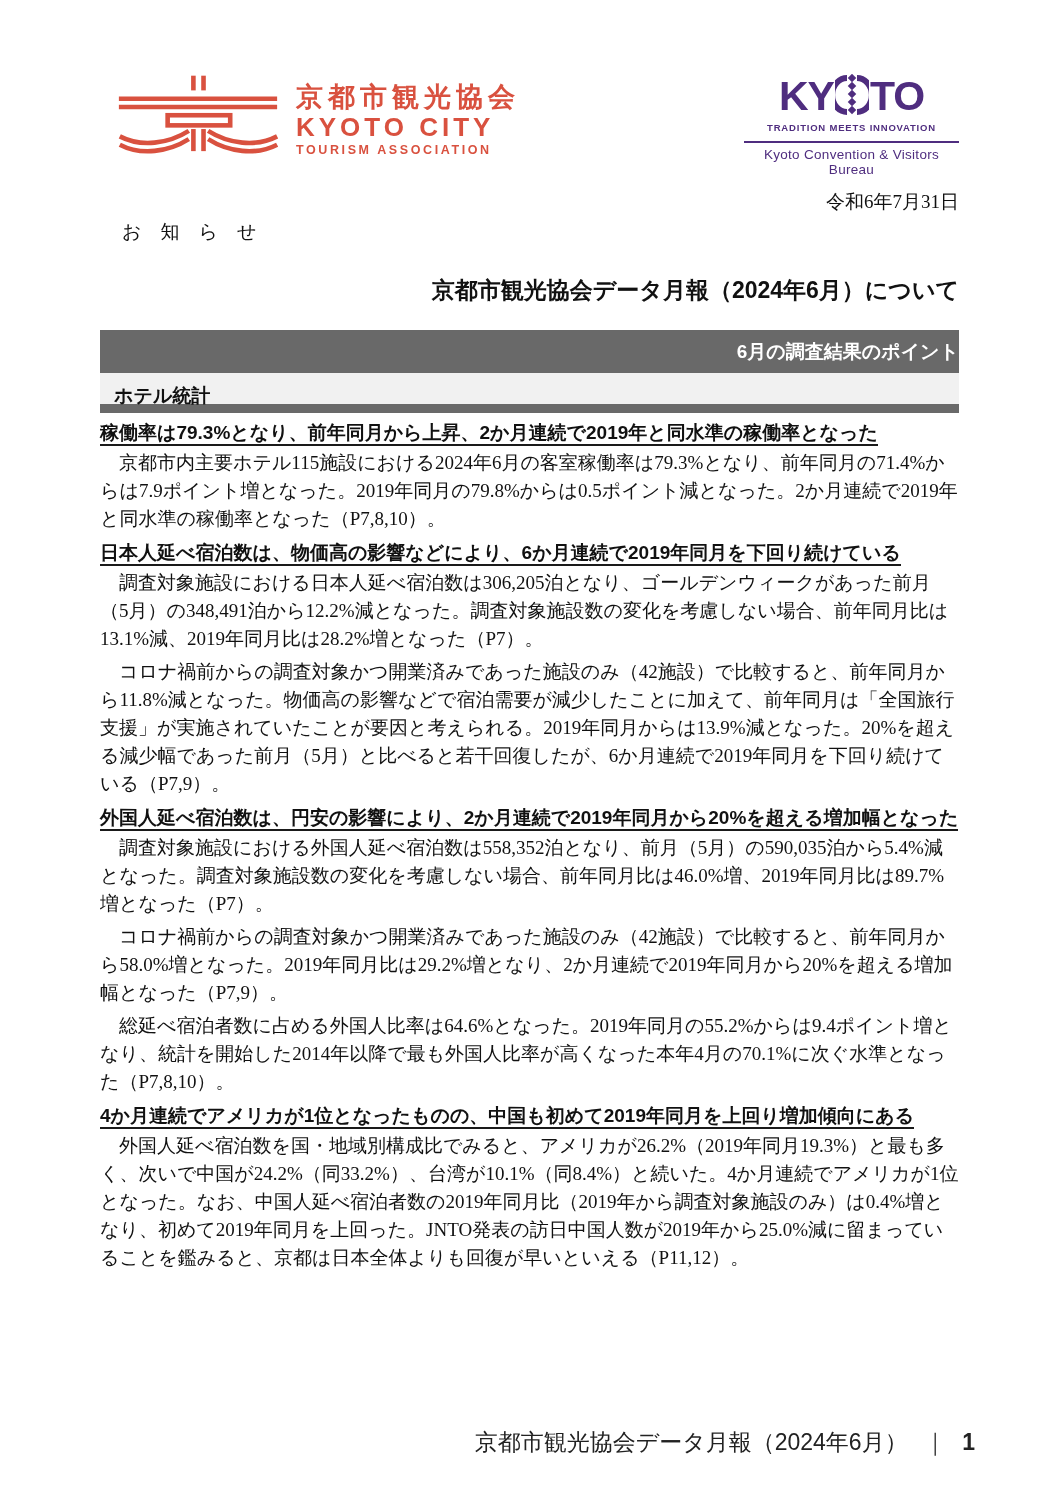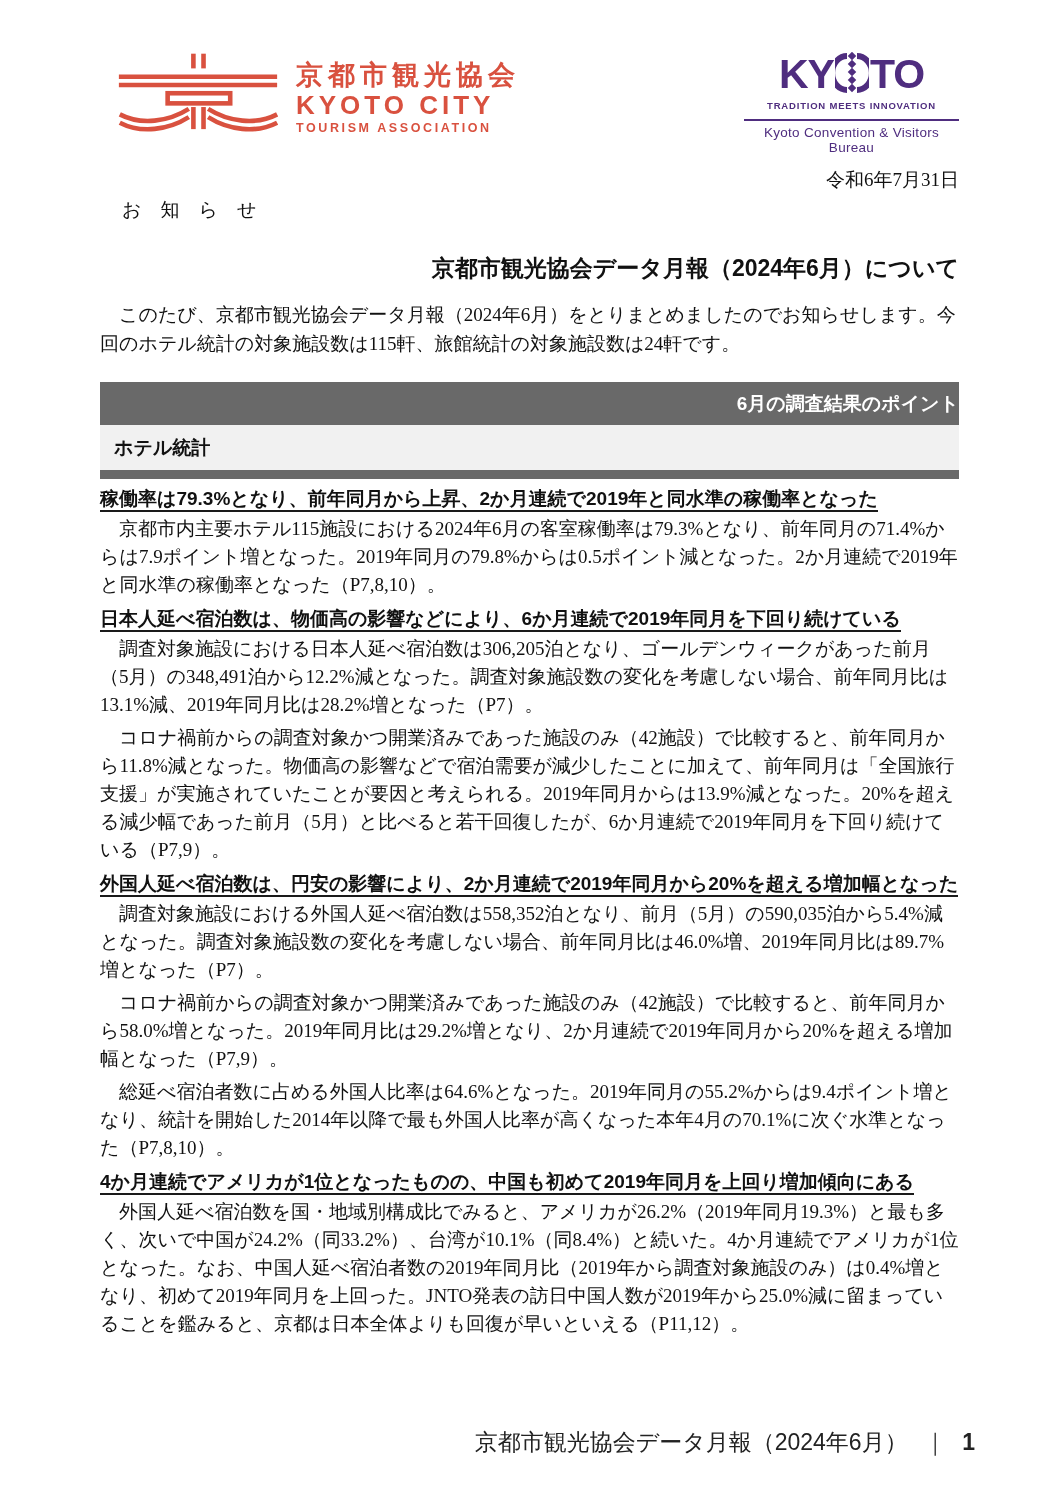--- a/index.html
+++ b/index.html
@@ -3,21 +3,21 @@
 <meta charset="utf-8">
 <style>
   * { margin: 0; padding: 0; box-sizing: border-box; }
   html, body { background: #e8e8e8; }
   .page {
     position: relative;
     width: 1059px;
     height: 1498px;
     margin: 0 auto;
     background: #ffffff;
-    padding: 50px 100px 0 100px;
+    padding: 72px 100px 0 100px;
     font-family: "Liberation Serif", "DejaVu Serif", serif;
     color: #111111;
     overflow: hidden;
   }
 
   
   .header-row { display: flex; justify-content: space-between; align-items: flex-start; }
   .kcta-logo { display: flex; align-items: center; gap: 14px; margin-left: 14px; }
   .kcta-text { display: flex; flex-direction: column; line-height: 1.05; font-family: "Liberation Sans", sans-serif; }
   .kcta-jp  { color: #d9513f; font-weight: bold; font-size: 27px; letter-spacing: 5px; margin-bottom: 3px; }
@@ -36,21 +36,21 @@
   .date-line   { text-align: right; font-size: 19px; margin-top: 12px; }
   .notice-line { font-size: 19px; margin-top: 4px; padding-left: 22px; }
   .org-lines   { text-align: right; font-family: "Liberation Sans", sans-serif; font-size: 19px; line-height: 31px; margin-top: 5px; }
 
   
   .doc-title { text-align: right; font-family: "Liberation Sans", sans-serif; font-weight: bold; font-size: 23px; margin-top: 30px; }
   .intro { font-size: 19px; line-height: 29px; margin-top: 16px; text-indent: 1em; }
 
   
   .banner-dark  { margin-top: 24px; background: #696969; color: #ffffff; font-family: "Liberation Sans", sans-serif; font-weight: bold; font-size: 19px; height: 43px; line-height: 43px; padding-left: 14px; text-align: right; }
-  .banner-light { background: #f1f1f1; color: #111111; font-family: "Liberation Sans", sans-serif; font-weight: bold; font-size: 19px; height: 45px; line-height: 45px; padding-left: 14px; }
+  .banner-light { background: #f1f1f1; color: #111111; font-family: "Liberation Sans", sans-serif; font-weight: bold; font-size: 19px; height: 31px; line-height: 45px; padding-left: 14px; }
   .banner-bar   { background: #696969; height: 9px; }
 
   
   .content { margin-top: 0; }
   .h { font-family: "Liberation Sans", sans-serif; font-weight: bold; font-size: 19px; line-height: 27px; margin: 6px 0 3px 0; }
   .h > span { border-bottom: 2px solid #1a1a1a; padding-bottom: 1px; }
   .p { font-size: 19px; line-height: 28px; margin: 3px 0 5px 0; text-indent: 1em; }
 
   
   .footer { position: absolute; right: 84px; bottom: 40px; font-family: "Liberation Sans", sans-serif; font-size: 23px; color: #222222; margin-left: 23px; }
@@ -107,21 +107,20 @@
       <div class="kcvb-tagline">TRADITION MEETS INNOVATION</div>
       <hr class="kcvb-rule">
       <div class="kcvb-bureau">Kyoto Convention &amp; Visitors Bureau</div>
     </div>
   </div>
 
   <div class="date-line">令和6年7月31日</div>
   <div class="notice-line">お　知　ら　せ</div>
 
   <h1 class="doc-title">京都市観光協会データ月報（2024年6月）について</h1>
-  <p class="intro">このたび、京都市観光協会データ月報（2024年6月）をとりまとめましたのでお知らせします。今回のホテル統計の対象施設数は115軒、旅館統計の対象施設数は24軒です。</p>
 
   <div class="banner-dark">6月の調査結果のポイント</div>
   <div class="banner-light">ホテル統計</div>
   <div class="banner-bar"></div>
 
   <div class="content">
     <div class="h"><span>稼働率は79.3%となり、前年同月から上昇、2か月連続で2019年と同水準の稼働率となった</span></div>
     <p class="p">京都市内主要ホテル115施設における2024年6月の客室稼働率は79.3%となり、前年同月の71.4%からは7.9ポイント増となった。2019年同月の79.8%からは0.5ポイント減となった。2か月連続で2019年と同水準の稼働率となった（P7,8,10）。</p>
     <div class="h"><span>日本人延べ宿泊数は、物価高の影響などにより、6か月連続で2019年同月を下回り続けている</span></div>
     <p class="p">調査対象施設における日本人延べ宿泊数は306,205泊となり、ゴールデンウィークがあった前月（5月）の348,491泊から12.2%減となった。調査対象施設数の変化を考慮しない場合、前年同月比は13.1%減、2019年同月比は28.2%増となった（P7）。</p>

